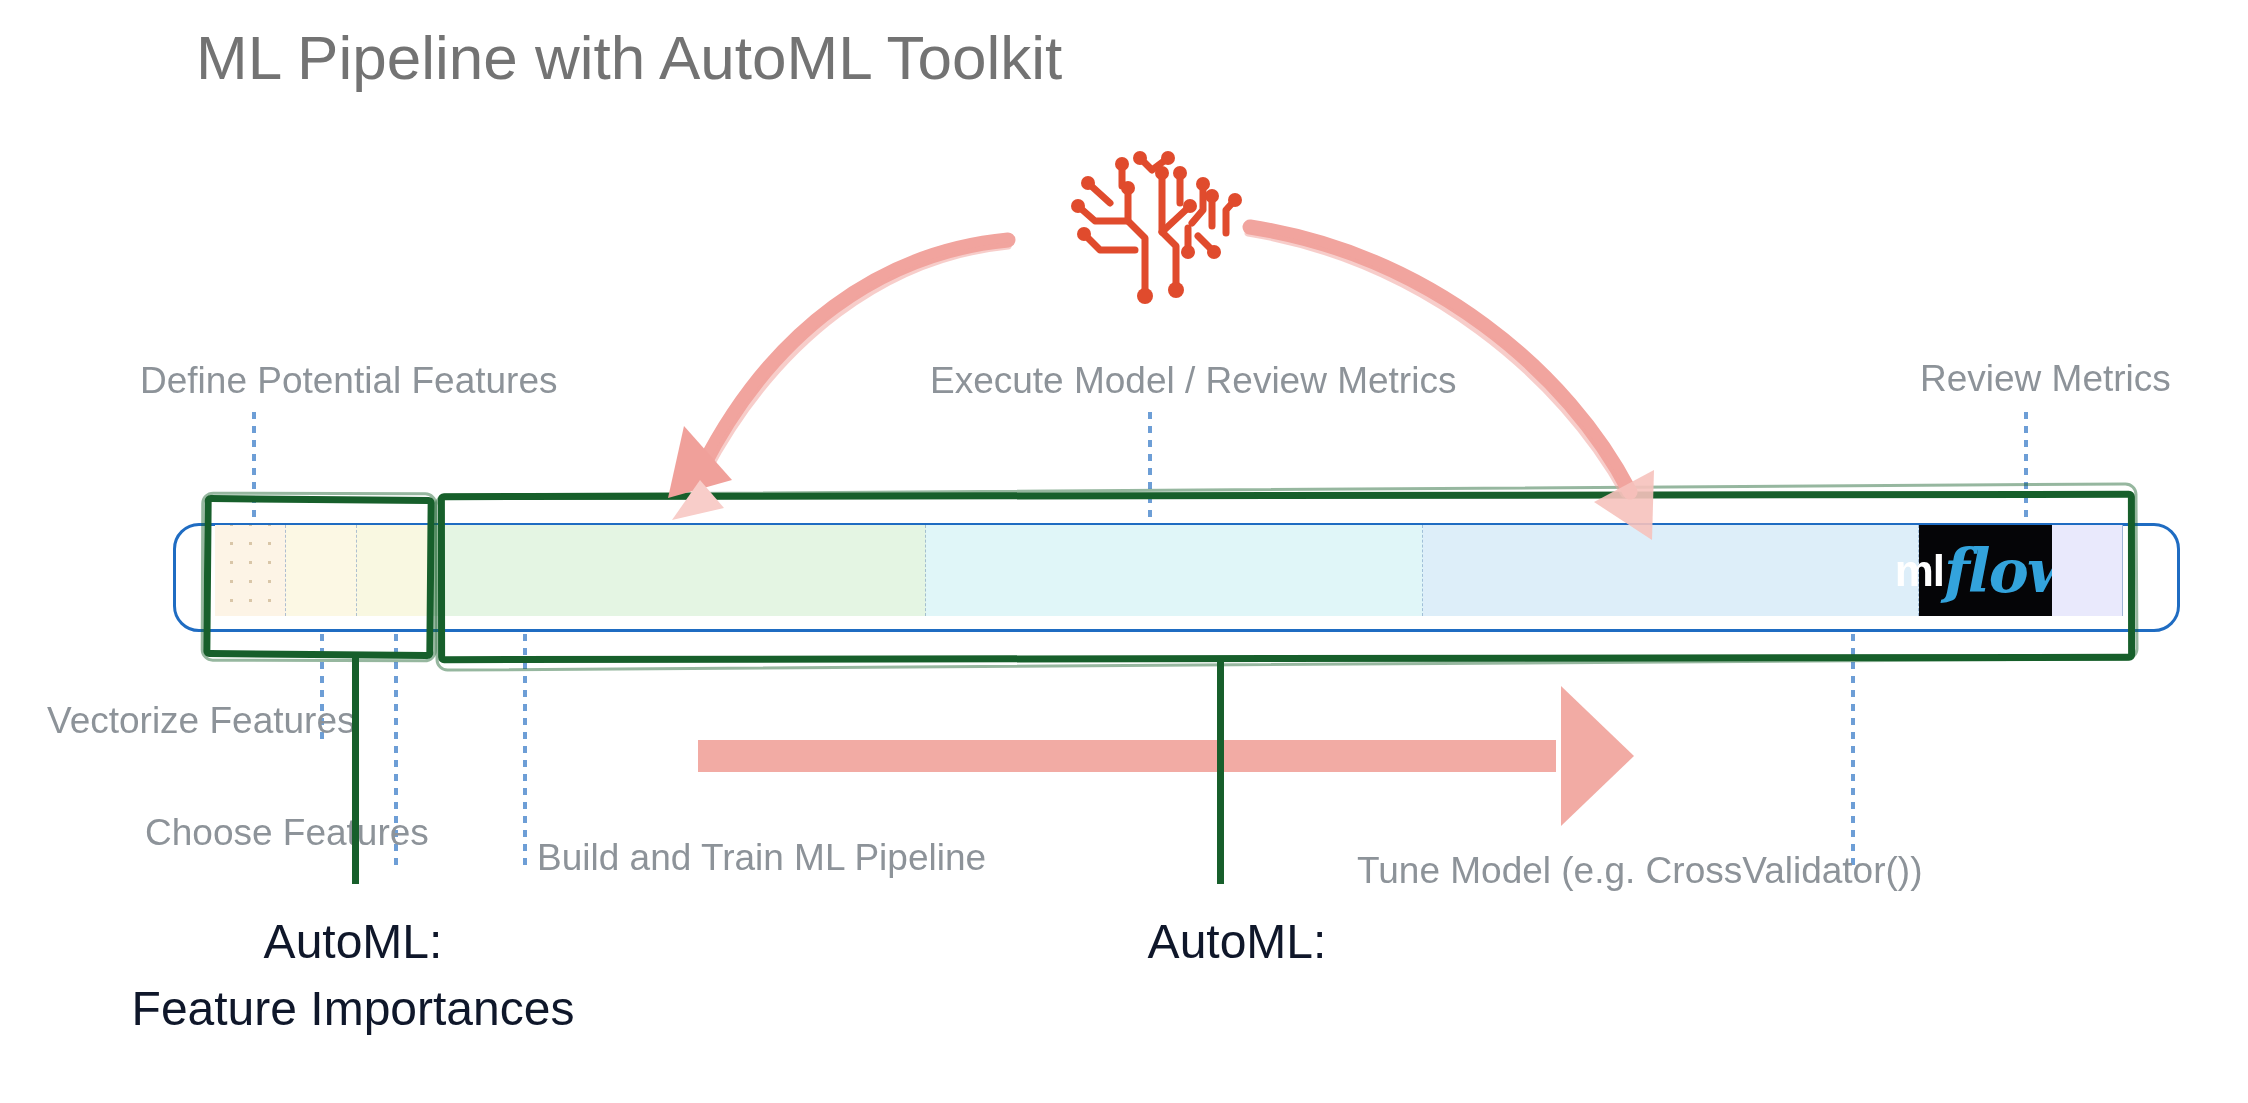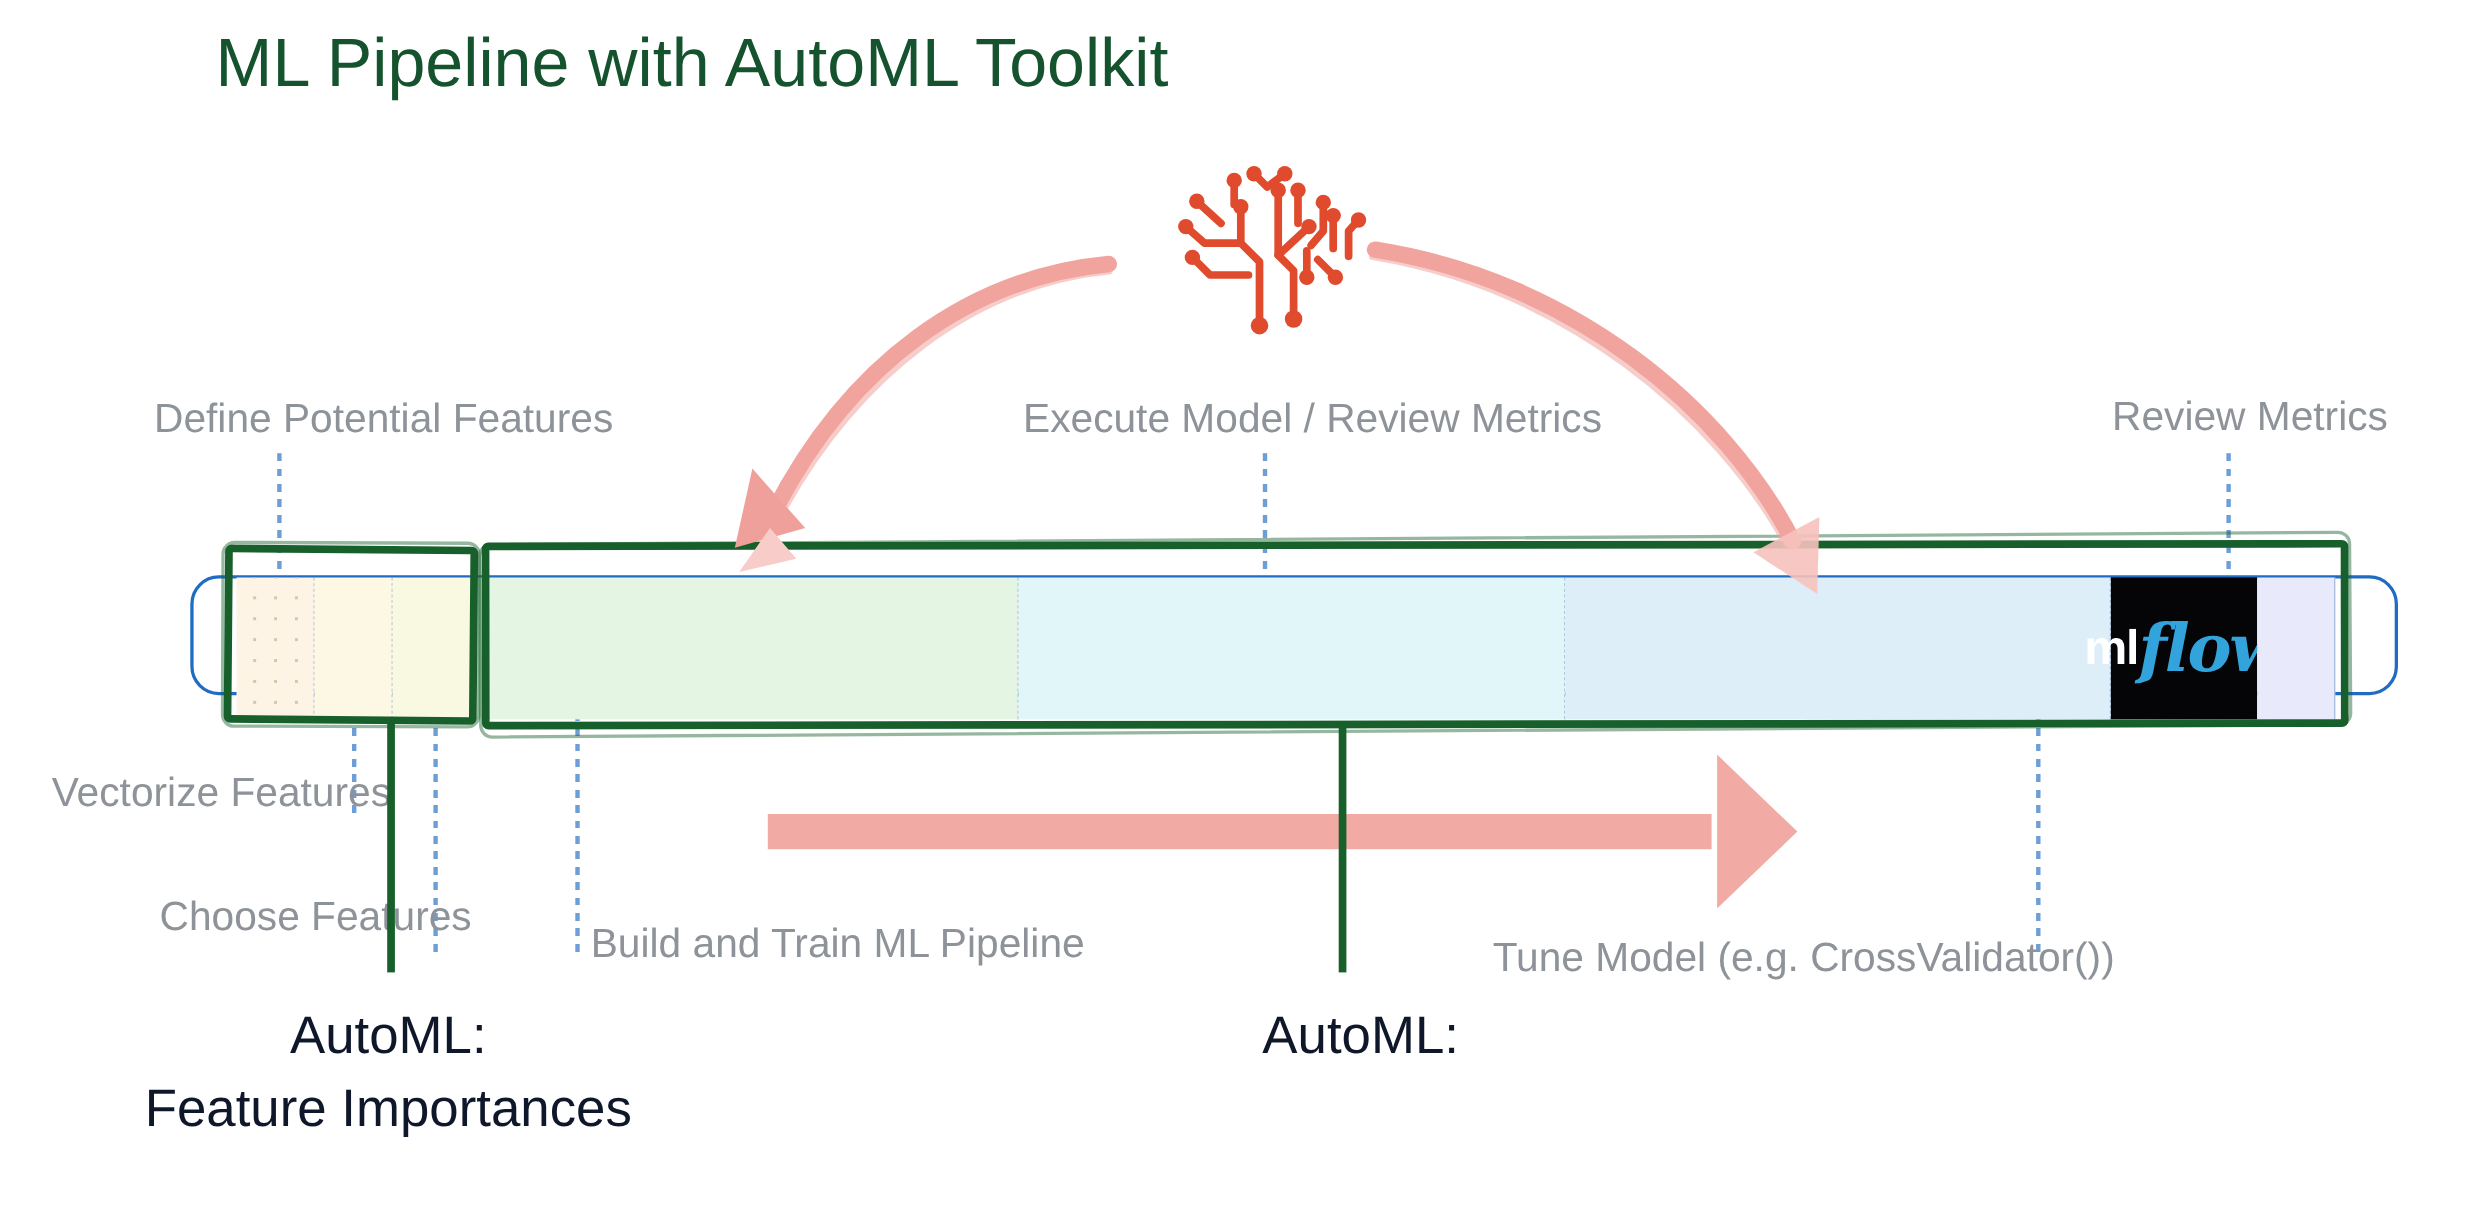--- a/index.html
+++ b/index.html
@@ -1,33 +1,33 @@
 <!DOCTYPE html>
 <html><head>
 <meta charset="utf-8">
 <style>
   html,body{margin:0;padding:0;background:#ffffff;}
   .stage{position:relative;width:2248px;height:1103px;background:#fff;overflow:hidden;
          font-family:"Liberation Sans",sans-serif;}
 
   .title{position:absolute;left:196px;top:22px;margin:0;font-size:62px;font-weight:300;
-         letter-spacing:0;color:#14532d;}
+         letter-spacing:0;color:#737373;}
 
   
   .glabel{position:absolute;font-size:37px;font-weight:300;color:#8d9399;white-space:nowrap;}
 
   
   .callout{position:absolute;width:460px;text-align:center;color:#0f172a;font-size:48px;
            font-weight:300;line-height:67px;}
 
   
   .bar-outline{position:absolute;left:173px;top:523px;width:2001px;height:103px;
                border:3px solid #1f6cc2;border-radius:26px;background:#fff;}
   .segments{position:absolute;left:215px;top:525px;height:105px;display:flex;}
-  .seg{height:129px;box-sizing:border-box;border-right:1px dashed rgba(110,145,190,.55);}
+  .seg{height:91px;box-sizing:border-box;border-right:1px dashed rgba(110,145,190,.55);}
   .seg-cream{width:71px;background-color:#fdf4e6;
      background-image:radial-gradient(#d9c6a8 1.6px,transparent 1.7px);
      background-size:19px 19px;background-position:7px 9px;}
   .seg-yellow{width:71px;background:#fcf8e4;}
   .seg-yellow2{width:73px;background:#f9f8e1;}
   .seg-mint{width:496px;background:#e4f5e3;}
   .seg-cyan{width:497px;background:#e0f6f8;}
   .seg-sky{width:496px;background:#ddeef9;}
   .seg-mlflow{width:133px;background:#050507;border-right:none;display:flex;
               align-items:center;justify-content:center;}

